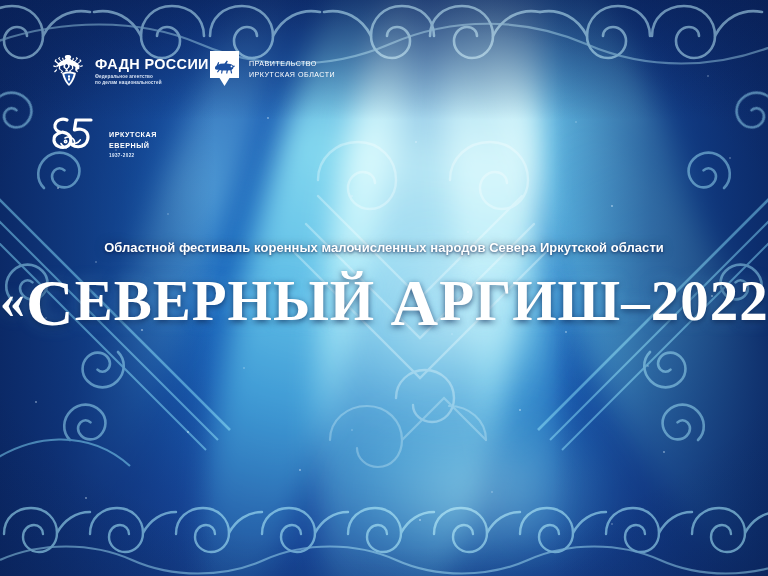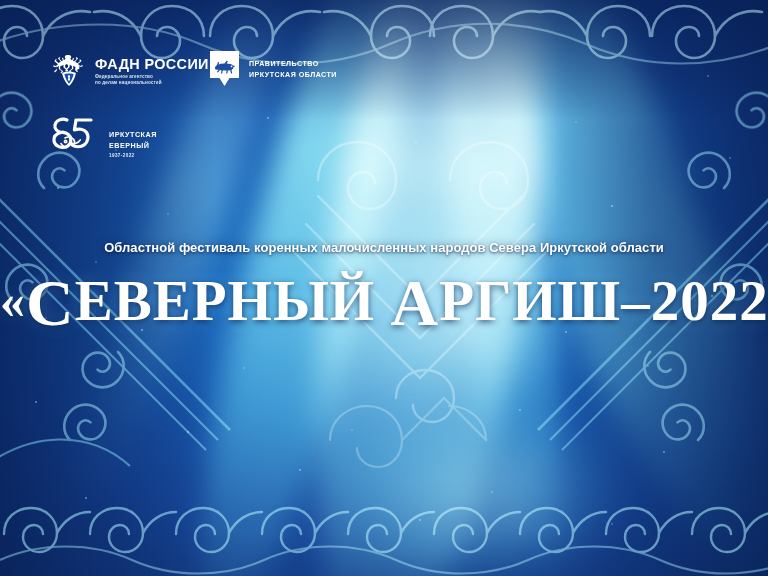--- a/index.html
+++ b/index.html
@@ -74,21 +74,21 @@
     font-size:15.5px;font-weight:700;color:#fff;letter-spacing:.4px;
     font-family:"Liberation Sans",sans-serif;transform:scaleX(.93);transform-origin:left center;
     line-height:1.05;white-space:nowrap;
   }
   .fadn-sub{
     margin-top:2px;font-size:4.6px;font-weight:700;color:#eaf3ff;line-height:1.35;
     letter-spacing:.15px;white-space:nowrap;opacity:.92;
   }
   .gov{left:205px;top:31px;}
   .gov-shield{width:31px;height:40px;flex:none;}
-  .gov-text{margin-left:9px;font-size:7.1px;font-weight:700;color:#fff;
+  .gov-text{margin-left:9px;font-size:7.1px;font-weight:400;color:#fff;
     line-height:1.55;letter-spacing:.5px;white-space:nowrap;}
   .anniv{left:44px;top:95px;align-items:flex-end;}
   .anniv-mark{width:52px;height:44px;flex:none;}
   .anniv-text{margin-left:9px;}
   .anniv-l1,.anniv-l2{font-size:7.2px;font-weight:700;color:#fff;letter-spacing:.5px;line-height:1.5;white-space:nowrap;}
   .anniv-years{margin-top:1px;font-size:4.6px;font-weight:700;color:#dce9fb;letter-spacing:.4px;white-space:nowrap;}
 
   
   .subtitle{
     position:absolute;left:0;top:240px;width:768px;text-align:center;

